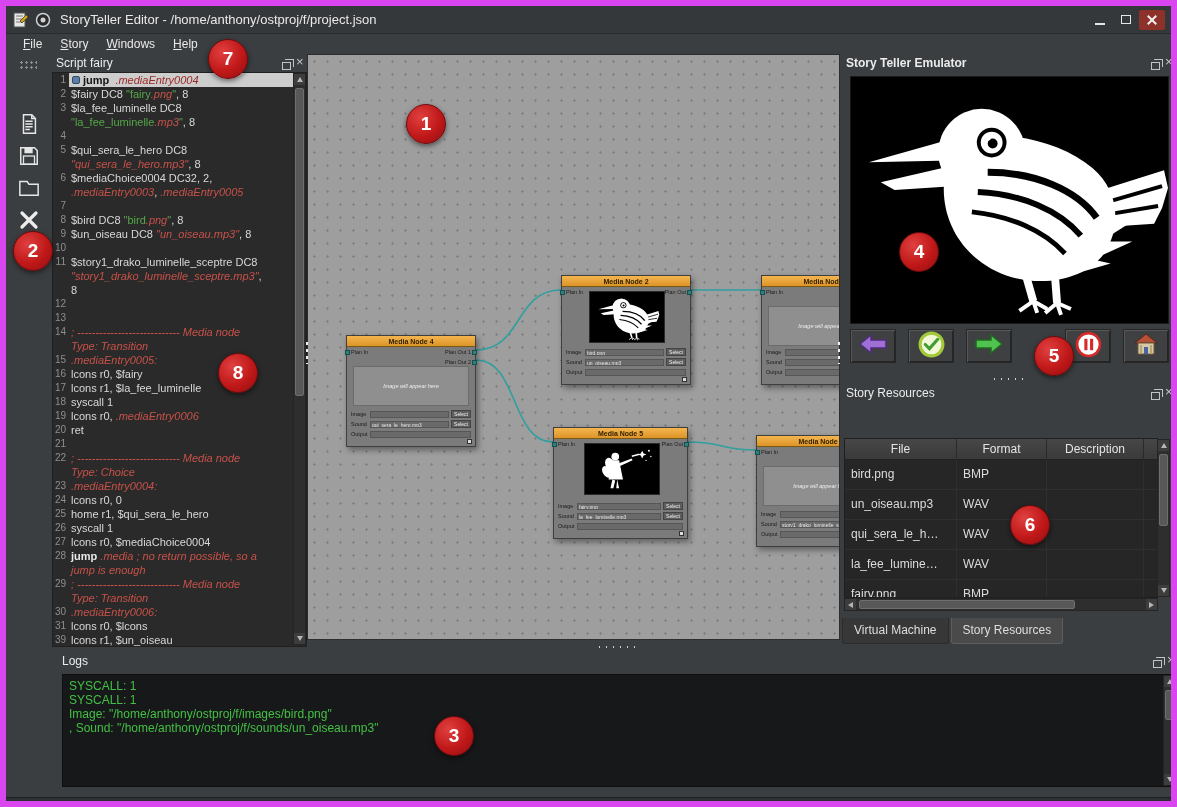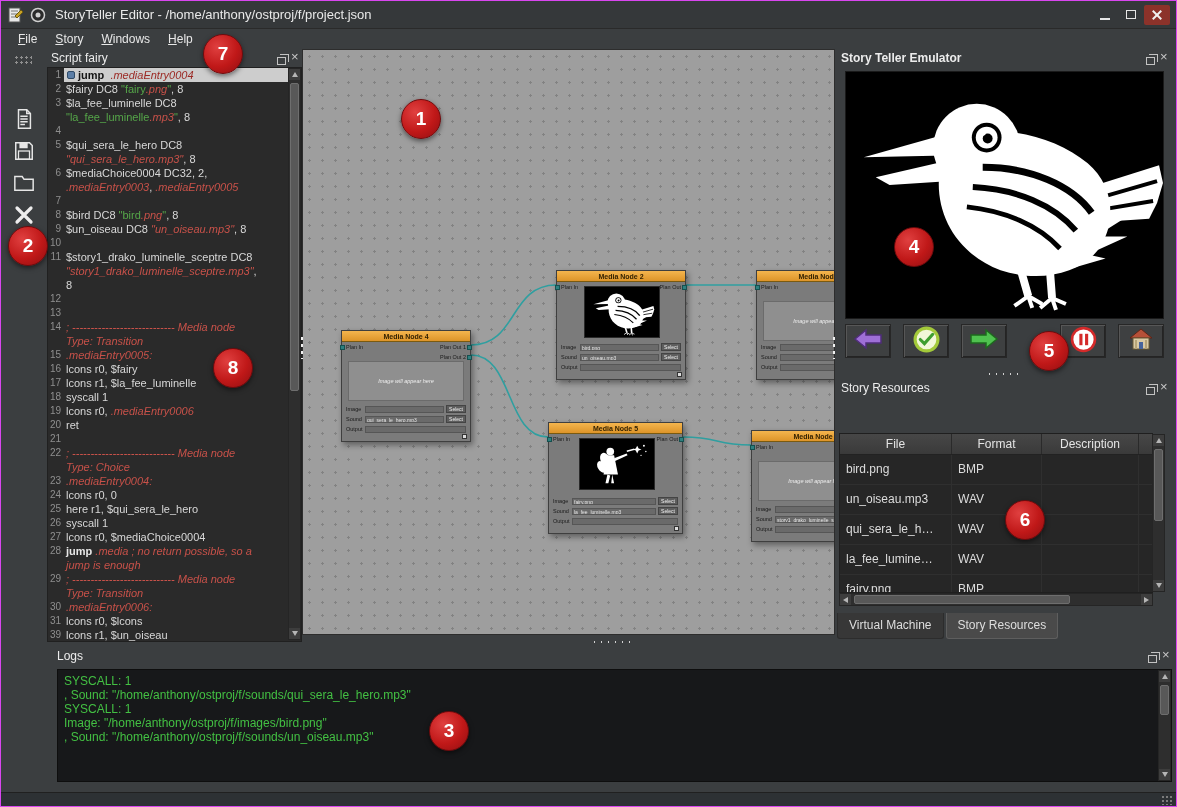--- a/index.html
+++ b/index.html
@@ -1,17 +1,17 @@
 <!DOCTYPE html>
 <html><head>
 <meta charset="utf-8">
 <style>
   *{margin:0;padding:0;box-sizing:border-box;}
   body{background:#1d1d1d;font-family:"Liberation Sans",sans-serif;}
-  .app{position:relative;width:1177px;height:807px;background:#3b3e40;overflow:hidden;color:#e0e0e0;border:1px solid #d946ef;}
+  .app{position:relative;width:1177px;height:807px;background:#3b3e40;overflow:hidden;color:#e0e0e0;border:6px solid #d946ef;}
 
   
   .titlebar{position:absolute;left:0;top:0;width:100%;height:28px;background:#35383a;display:flex;align-items:center;padding:0 6px;border-bottom:1px solid #2a2a2a;}
   .tb-icon{display:inline-flex;margin-right:5px;}
   .tb-title{font-size:13px;color:#e9e9e9;margin-left:4px;flex:1;}
   .win-btn{width:26px;height:20px;display:flex;align-items:center;justify-content:center;position:relative;}
   .win-btn.close{background:#8c322a;border-radius:2px;}
   .g-min{width:10px;height:2px;background:#e6e6e6;margin-top:8px;}
   .g-max{width:10px;height:9px;border:1.5px solid #e6e6e6;}
   .g-x1,.g-x2{position:absolute;width:12px;height:2px;background:#f0f0f0;left:7px;top:9px;}
@@ -213,21 +213,21 @@
         <div class="code-row"><span class="ln">16</span><span class="lt"><span class="seg-p">lcons r0, $fairy</span></span></div>
         <div class="code-row"><span class="ln">17</span><span class="lt"><span class="seg-p">lcons r1, $la_fee_luminelle</span></span></div>
         <div class="code-row"><span class="ln">18</span><span class="lt"><span class="seg-p">syscall 1</span></span></div>
         <div class="code-row"><span class="ln">19</span><span class="lt"><span class="seg-p">lcons r0, </span><span class="seg-r">.mediaEntry0006</span></span></div>
         <div class="code-row"><span class="ln">20</span><span class="lt"><span class="seg-p">ret</span></span></div>
         <div class="code-row"><span class="ln">21</span><span class="lt"></span></div>
         <div class="code-row"><span class="ln">22</span><span class="lt"><span class="seg-r">; ---------------------------- Media node</span></span></div>
         <div class="code-row"><span class="ln"></span><span class="lt"><span class="seg-r">Type: Choice</span></span></div>
         <div class="code-row"><span class="ln">23</span><span class="lt"><span class="seg-r">.mediaEntry0004:</span></span></div>
         <div class="code-row"><span class="ln">24</span><span class="lt"><span class="seg-p">lcons r0, 0</span></span></div>
-        <div class="code-row"><span class="ln">25</span><span class="lt"><span class="seg-p">here r1, $qui_sera_le_hero</span></span></div>
+        <div class="code-row"><span class="ln">25</span><span class="lt"><span class="seg-p">home r1, $qui_sera_le_hero</span></span></div>
         <div class="code-row"><span class="ln">26</span><span class="lt"><span class="seg-p">syscall 1</span></span></div>
         <div class="code-row"><span class="ln">27</span><span class="lt"><span class="seg-p">lcons r0, $mediaChoice0004</span></span></div>
         <div class="code-row"><span class="ln">28</span><span class="lt"><span class="seg-b">jump </span><span class="seg-r">.media</span><span class="seg-r"> ; no return possible, so a</span></span></div>
         <div class="code-row"><span class="ln"></span><span class="lt"><span class="seg-r">jump is enough</span></span></div>
         <div class="code-row"><span class="ln">29</span><span class="lt"><span class="seg-r">; ---------------------------- Media node</span></span></div>
         <div class="code-row"><span class="ln"></span><span class="lt"><span class="seg-r">Type: Transition</span></span></div>
         <div class="code-row"><span class="ln">30</span><span class="lt"><span class="seg-r">.mediaEntry0006:</span></span></div>
         <div class="code-row"><span class="ln">31</span><span class="lt"><span class="seg-p">lcons r0, $lcons</span></span></div>
         <div class="code-row"><span class="ln">39</span><span class="lt"><span class="seg-p">lcons r1, $un_oiseau</span></span></div>
       </div>
@@ -513,21 +513,20 @@
   <div class="tabs">
       <div class="tab">Virtual Machine</div>
       <div class="tab sel">Story Resources</div>
     </div>
 
   <span class="dock-title" style="left:56px;top:648px;">Logs</span>
   <span class="dock-btn" style="left:1147px;top:652px;"><span class="float-ic"></span></span>
   <span class="dock-btn" style="left:1161px;top:648px;">×</span>
   <div class="logs-box">
       <div class="log-line">SYSCALL: 1</div>
-      <div class="log-line">, Sound: "/home/anthony/ostproj/f/sounds/qui_sera_le_hero.mp3"</div>
       <div class="log-line">SYSCALL: 1</div>
       <div class="log-line">Image: "/home/anthony/ostproj/f/images/bird.png"</div>
       <div class="log-line">, Sound: "/home/anthony/ostproj/f/sounds/un_oiseau.mp3"</div>
     </div>
   <div class="sb sb-v" style="left:1157px;top:669px;height:111px;">
     <div class="sb-btn sb-start">
         <span class="tri tri-up"></span>
       </div>
     <div class="sb-thumb" style="top:14px;height:30px;"></div>
     <div class="sb-btn sb-end">

